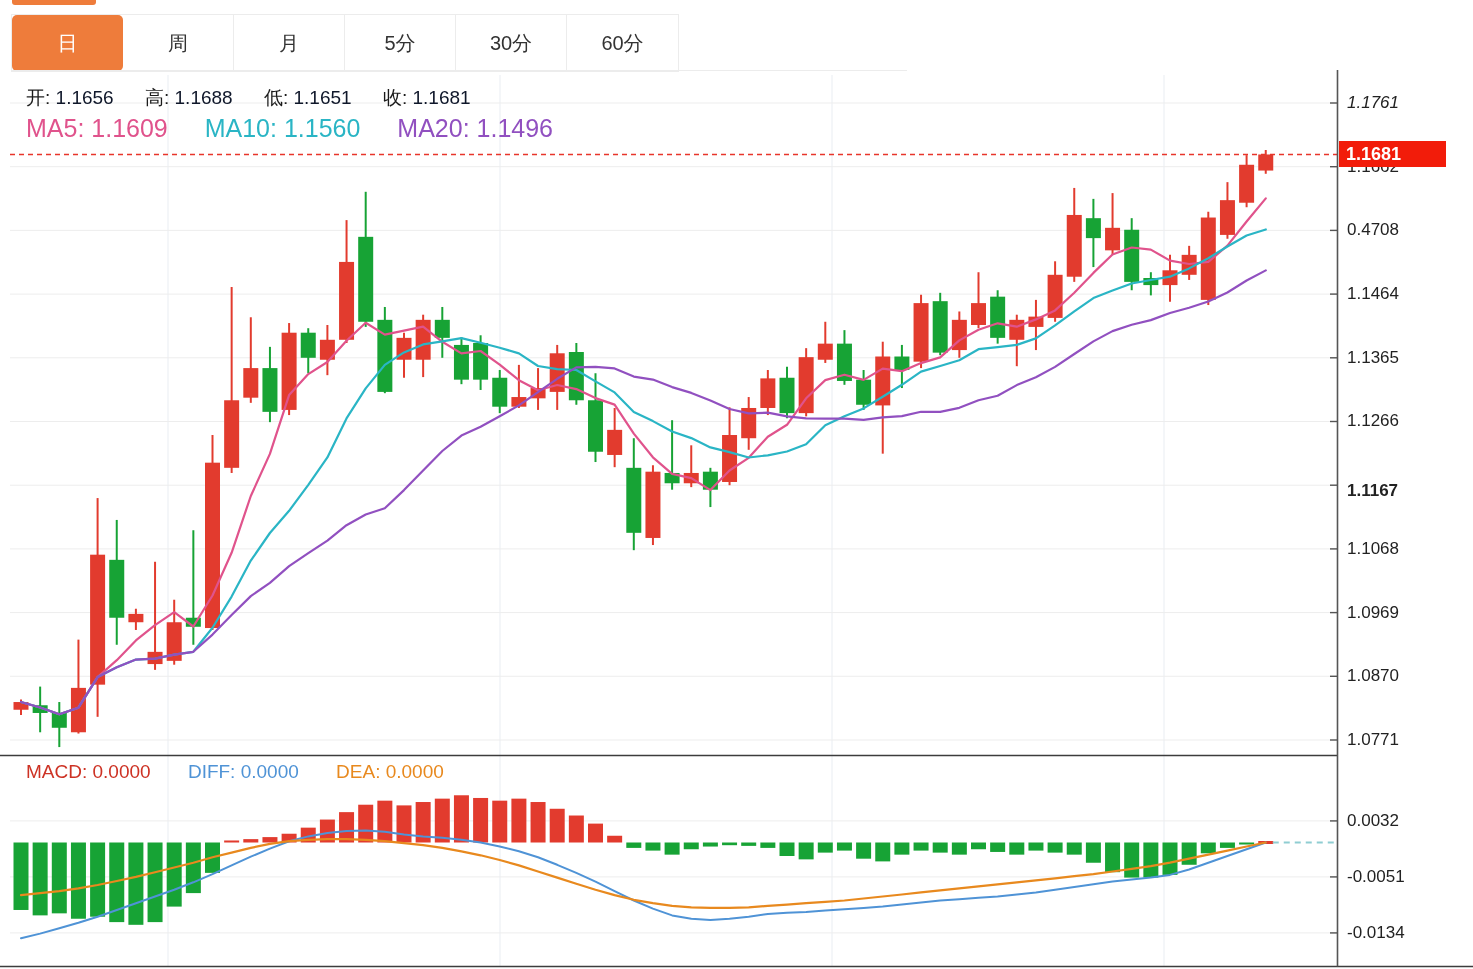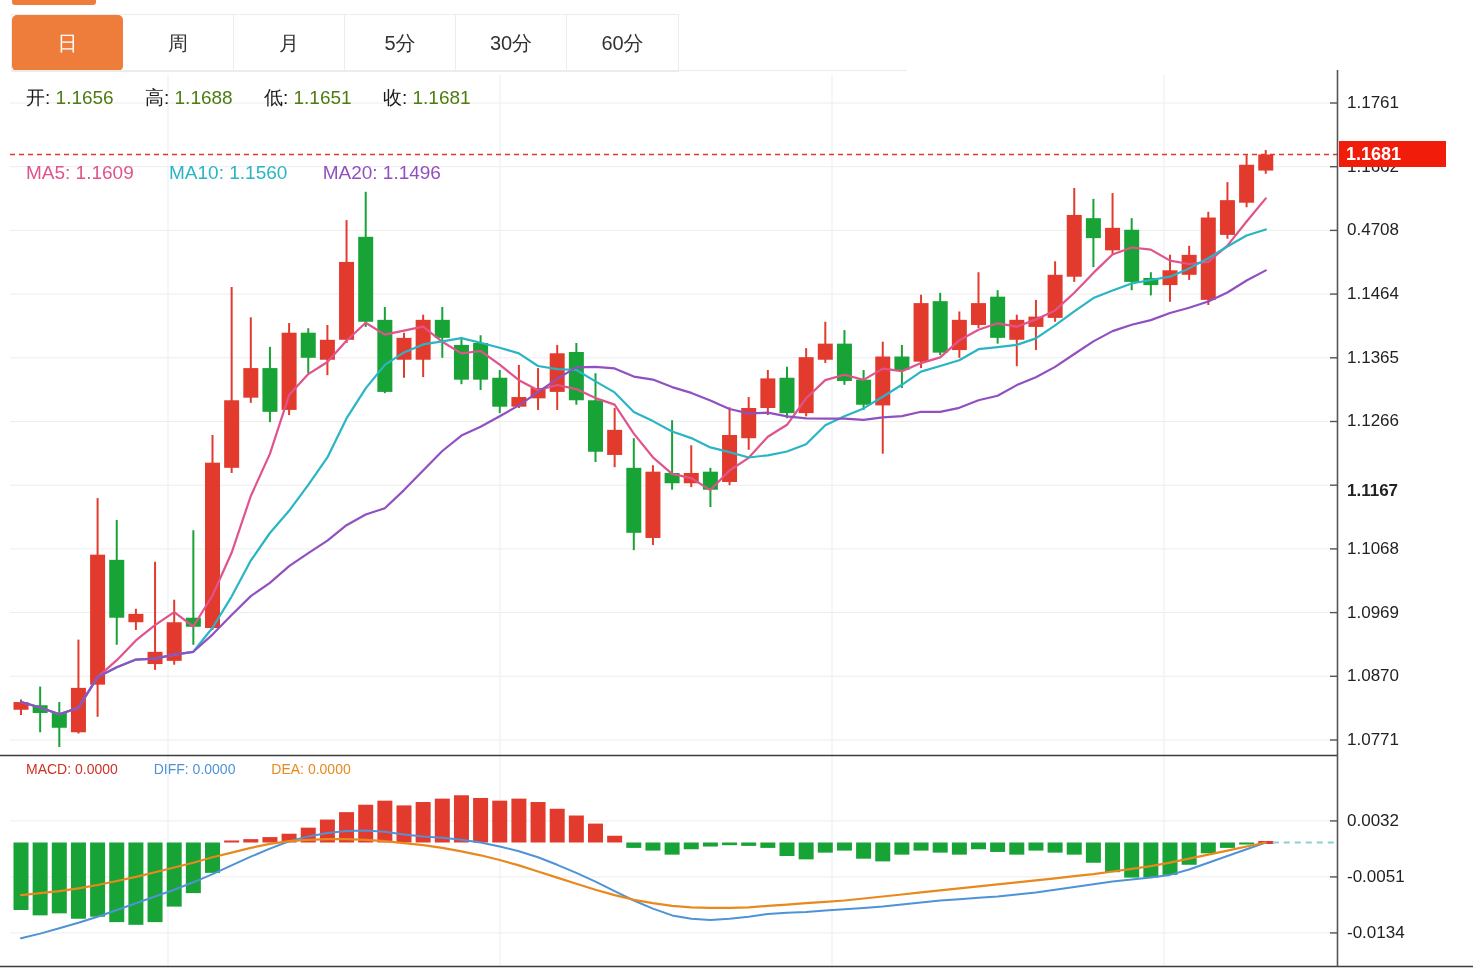--- a/index.html
+++ b/index.html
@@ -9,24 +9,24 @@
   #top-accent{position:absolute;left:12px;top:0;width:84px;height:5px;background:#ee7c3b;border-radius:0 0 3px 3px;}
   
   #tabbar{position:absolute;left:11px;top:14px;height:56px;display:flex;border:1px solid #ececec;background:#fff;}
   .tab{width:111px;height:56px;line-height:56px;text-align:center;font-size:20px;color:#333;
        border-right:1px solid #ececec;cursor:pointer;box-sizing:border-box;background:#fff;}
   .tab:last-child{border-right:none;}
   .tab.active{background:#ee7c3b;color:#fff;border-radius:5px;border-right:none;}
   
   #ohlc-legend{position:absolute;left:26px;top:85px;font-size:19px;white-space:nowrap;z-index:5;}
   #ohlc-legend .lab{color:#1b1b1b;}
-  #ohlc-legend .val{color:#4d7c0f;margin-right:26px;text-align:right;}
-  #ma-legend{position:absolute;left:26px;top:114px;font-size:19px;white-space:nowrap;z-index:5;margin-top:48px;}
+  #ohlc-legend .val{color:#0f172a;margin-right:26px;text-align:right;}
+  #ma-legend{position:absolute;left:26px;top:114px;font-size:25px;white-space:nowrap;z-index:5;}
   #ma-legend span{margin-right:30px;}
-  #macd-legend{position:absolute;left:26px;top:761px;font-size:14px;white-space:nowrap;z-index:5;}
+  #macd-legend{position:absolute;left:26px;top:761px;font-size:19px;white-space:nowrap;z-index:5;}
   #macd-legend span{margin-right:32px;}
   
   .axis-label{position:absolute;left:1347px;transform:translateY(-50%);font-size:17px;color:#222;z-index:3;}
   
   #price-tag{position:absolute;left:1339px;width:107px;height:26px;background:#f21c0a;color:#fff;
              font-size:18px;font-weight:bold;line-height:26px;padding-left:7px;box-sizing:border-box;z-index:6;}
   svg{position:absolute;left:0;top:0;z-index:2;}
 </style>
 </head>
 <body>
@@ -304,21 +304,21 @@
       <line x1="1330" y1="612.5965599999996" x2="1337" y2="612.5965599999996" stroke="#555" stroke-width="1.4"></line>
       <line x1="1330" y1="676.2961299999997" x2="1337" y2="676.2961299999997" stroke="#555" stroke-width="1.4"></line>
       <line x1="1330" y1="739.9956999999998" x2="1337" y2="739.9956999999998" stroke="#555" stroke-width="1.4"></line>
       <line x1="1330" y1="820.9096" x2="1337" y2="820.9096" stroke="#555" stroke-width="1.4"></line>
       <line x1="1330" y1="876.9097" x2="1337" y2="876.9097" stroke="#555" stroke-width="1.4"></line>
       <line x1="1330" y1="932.9098" x2="1337" y2="932.9098" stroke="#555" stroke-width="1.4"></line>
       <line x1="11" y1="70.5" x2="907" y2="70.5" stroke="#ececec" stroke-width="1"></line>
     </svg>
 
   <div id="axis-labels">
-      <div class="axis-label" style="top: 103px;">1.1761</div>
+      <div class="axis-label" style="top: 103px; font-style: italic;">1.1761</div>
       <div class="axis-label" style="top: 166.7px;">1.1662</div>
       <div class="axis-label" style="top: 230.399px;">0.4708</div>
       <div class="axis-label" style="top: 294.099px;">1.1464</div>
       <div class="axis-label" style="top: 357.798px;">1.1365</div>
       <div class="axis-label" style="top: 421.498px;">1.1266</div>
       <div class="axis-label" style="top: 491px; font-weight: bold;">1.1167</div>
       <div class="axis-label" style="top: 548.897px;">1.1068</div>
       <div class="axis-label" style="top: 612.597px;">1.0969</div>
       <div class="axis-label" style="top: 676.296px;">1.0870</div>
       <div class="axis-label" style="top: 739.996px;">1.0771</div>

